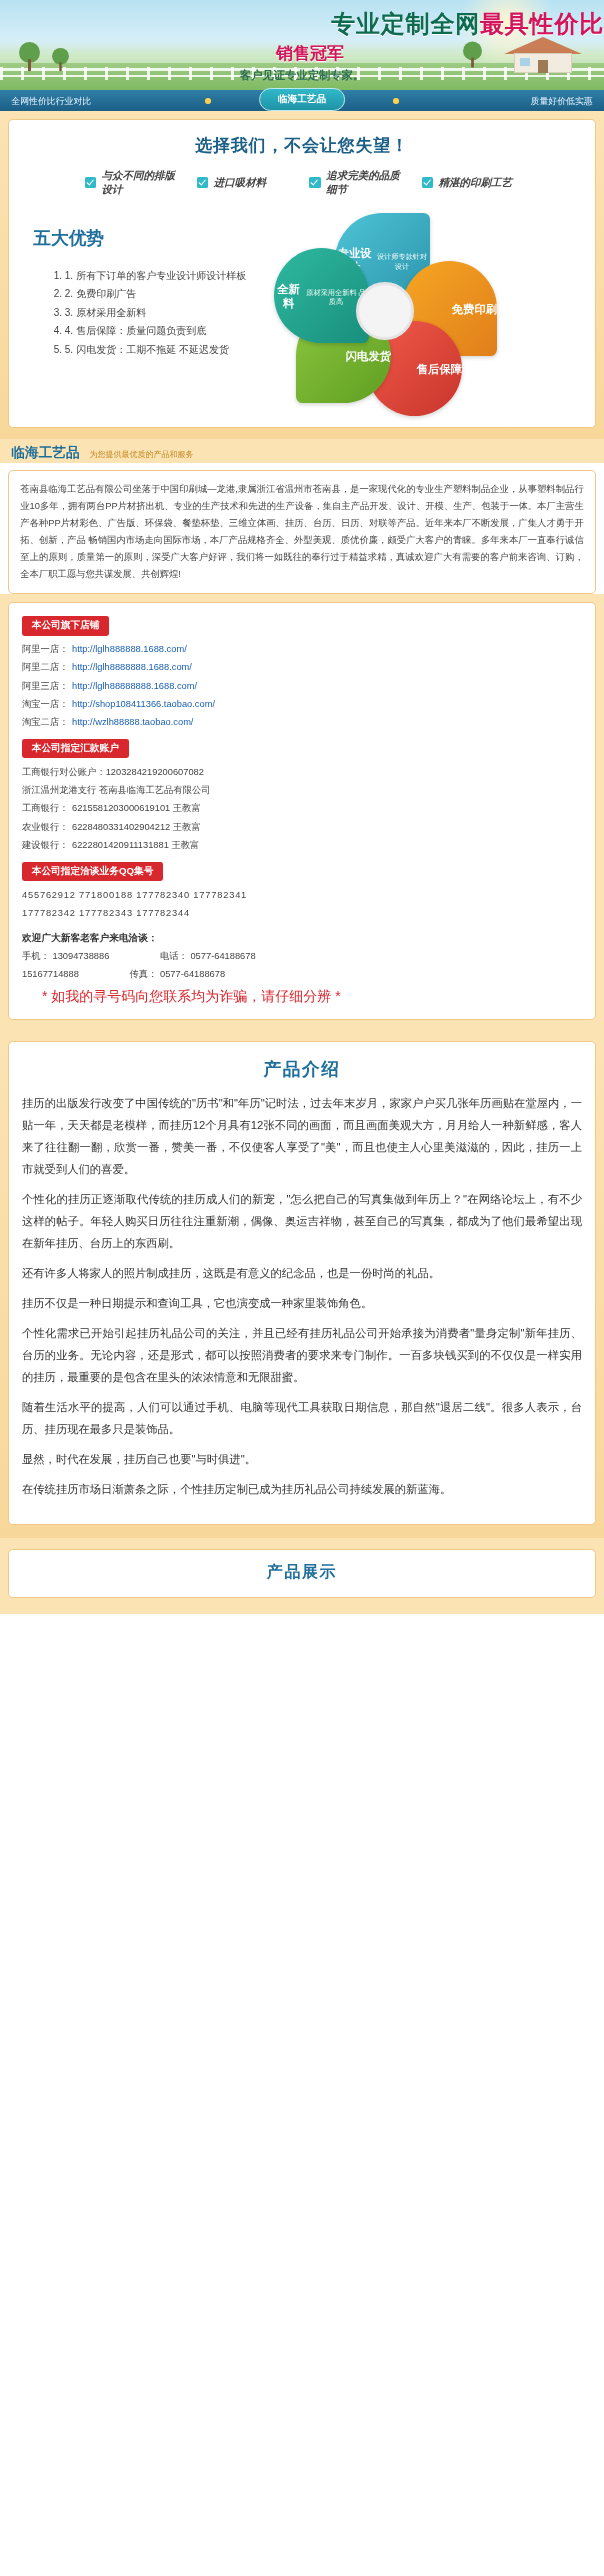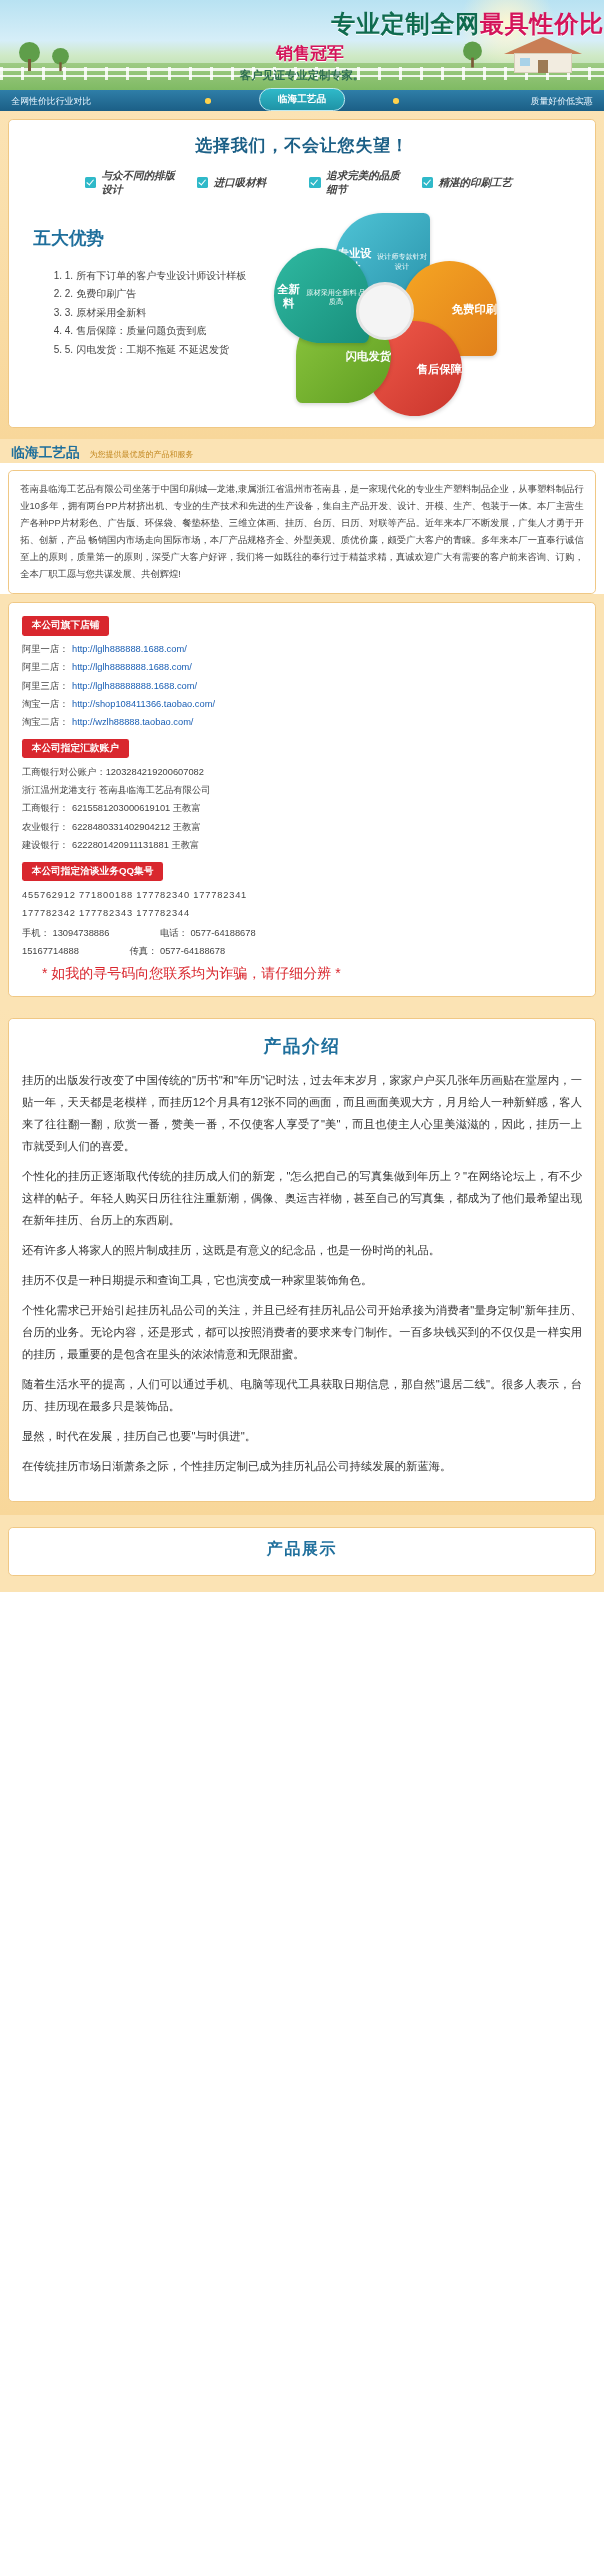--- a/index.html
+++ b/index.html
@@ -325,20 +325,21 @@
         <div><span>浙江温州龙港支行 苍南县临海工艺品有限公司</span></div>
         <div><span class="lbl">工商银行：</span><span>6215581203000619101 王教富</span></div>
         <div><span class="lbl">农业银行：</span><span>6228480331402904212 王教富</span></div>
         <div><span class="lbl">建设银行：</span><span>6222801420911131881 王教富</span></div>
       </div>
 
       <div class="tag">本公司指定洽谈业务QQ集号</div>
       <div class="qq-row">455762912    771800188    177782340    177782341</div>
       <div class="qq-row">177782342    177782343    177782344</div>
 
+      <div class="welcome">欢迎广大新客老客户来电洽谈：</div>
       <div class="contact-grid">
         <div>
           <span class="lbl">手机：</span>
           <span>13094738886</span>
           <span style="margin-left:48px;">电话：</span>
           <span>0577-64188678</span>
         </div>
         <div>
           <span class="lbl"></span>
           <span>15167714888</span>

